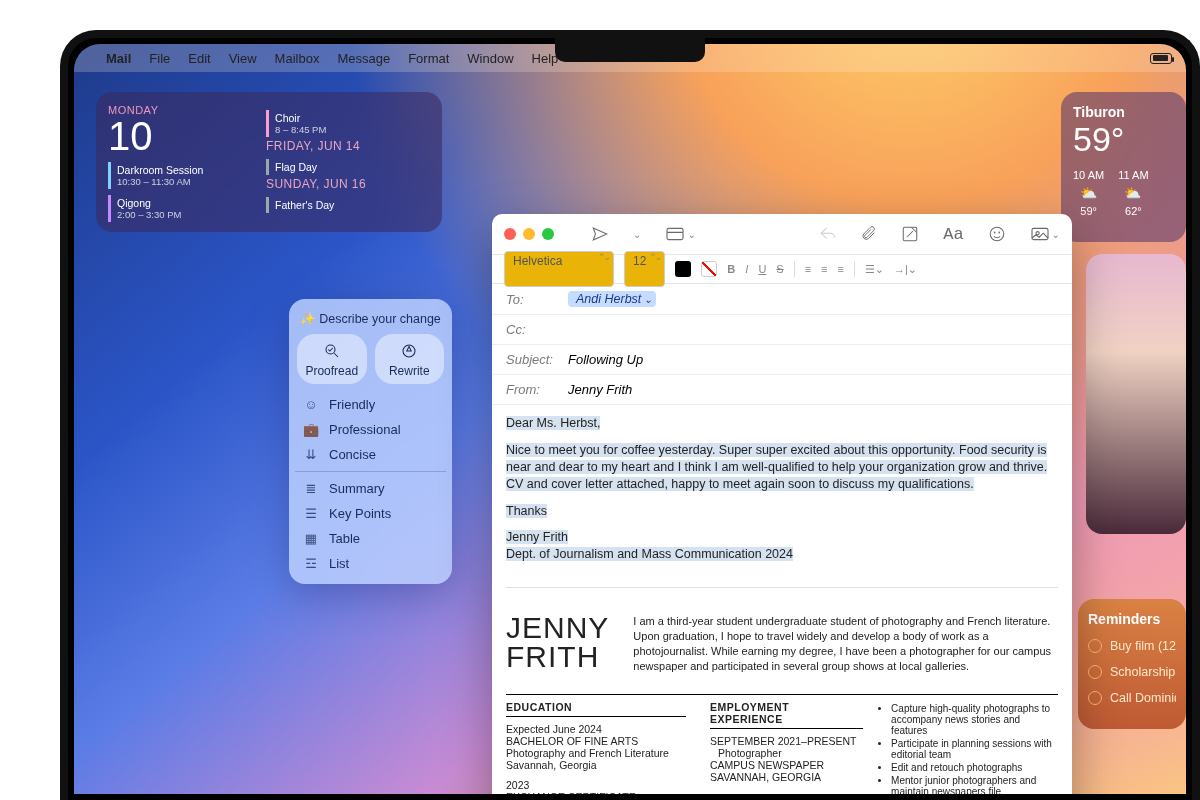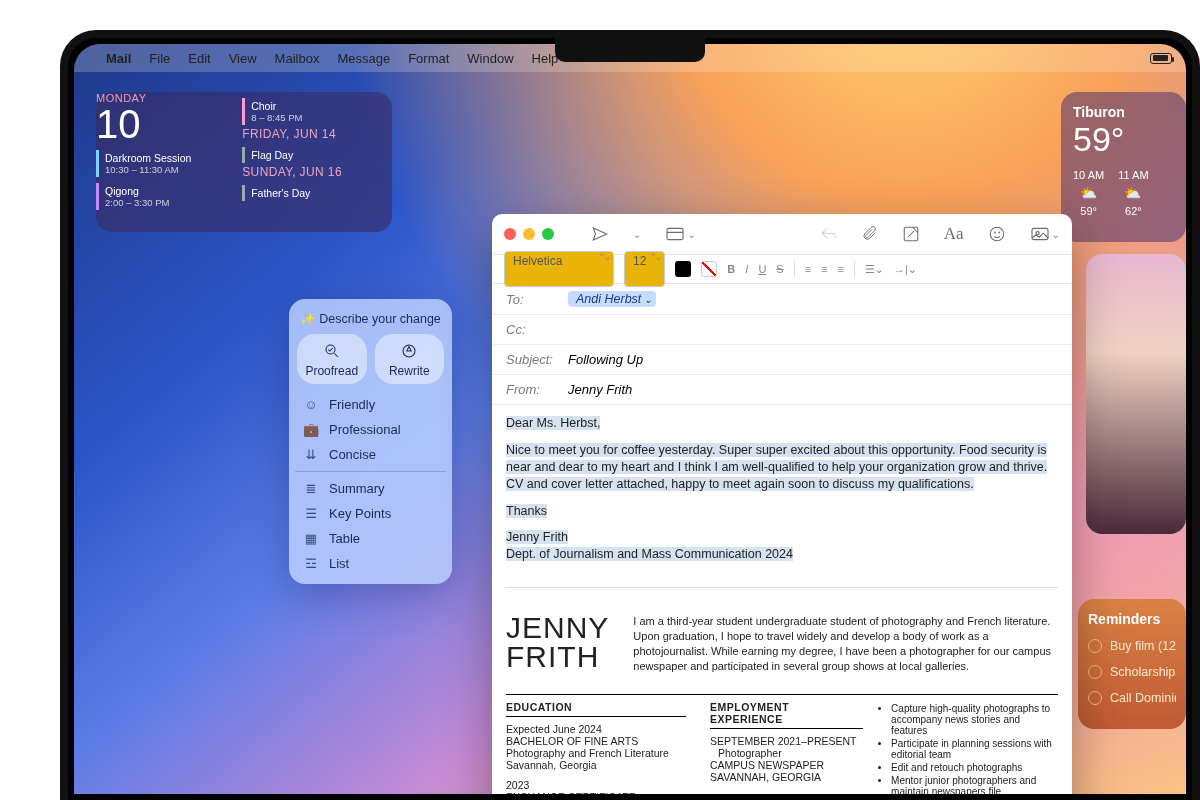--- a/index.html
+++ b/index.html
@@ -33,22 +33,22 @@
   }
   .menubar .apple { font-size: 14px; }
   .menubar .app { font-weight: 700; }
   .menubar .right { margin-left: auto; display: flex; gap: 12px; align-items: center; }
   .battery { width: 22px; height: 11px; border: 1.3px solid #222; border-radius: 3px; position: relative; }
   .battery::after { content:""; position:absolute; right:-3px; top:3px; width:2px; height:5px; background:#222; border-radius:1px;}
   .battery i { display:block; margin:1.5px; height:6px; width:15px; background:#222; border-radius:1px;}
   
   .widget { position: absolute; border-radius: 16px; backdrop-filter: blur(20px); }
   .cal {
-    top: 48px; left: 22px; width: 296px; height: 140px;
-    background: rgba(60,40,90,.55); color: #fff; font-size: 12px;
+    top: 48px; left: 22px; width: 346px; height: 140px;
+    background: rgba(60,40,90,.55); color: #fff; padding: 12px; font-size: 12px;
     display: flex; gap: 10px;
   }
   .cal .day { font-size: 11px; color: #e9b; letter-spacing:.5px;}
   .cal .num { font-size: 40px; font-weight: 300; line-height: 1; }
   .cal .ev { margin-top: 6px; border-left: 3px solid; padding: 2px 0 2px 6px; font-size: 10.5px; }
   .cal .ev .t { opacity: .75; font-size: 9.5px; }
   .cal .col { flex:1; }
   .cal .hd { font-size: 12px; letter-spacing:.4px; color:#e9a6c0; margin-top:2px; margin-bottom:3px;}
   
   .wx {
@@ -288,21 +288,21 @@
               <svg width="16" height="18" viewBox="0 0 24 24">
                 <path d="M20 10l-9 9a5 5 0 01-7-7l10-10a3.5 3.5 0 015 5L9 17a2 2 0 01-3-3l9-9"></path>
               </svg>
             </span>
           <span class="tb-ico">
               <svg width="18" height="18" viewBox="0 0 24 24">
                 <rect x="3" y="3" width="18" height="18" rx="2"></rect>
                 <path d="M14 3l7 7M8 16l8-8"></path>
               </svg>
             </span>
-          <span class="tb-ico" style="font-family:Liberation Serif, serif;color:#6b6b6b;font-size:17px">Aa</span>
+          <span class="tb-ico" style="font-family:Liberation Mono, monospace;color:#6b6b6b;font-size:17px">Aa</span>
           <span class="tb-ico">
               <svg width="18" height="18" viewBox="0 0 24 24">
                 <circle cx="12" cy="12" r="9"></circle>
                 <circle cx="9" cy="10" r=".5" fill="#6b6b6b"></circle>
                 <circle cx="15" cy="10" r=".5" fill="#6b6b6b"></circle>
                 <path d="M8 15c1 1.5 2.5 2 4 2s3-.5 4-2"></path>
               </svg>
             </span>
           <span class="tb-ico">
               <svg width="20" height="16" viewBox="0 0 24 20">

